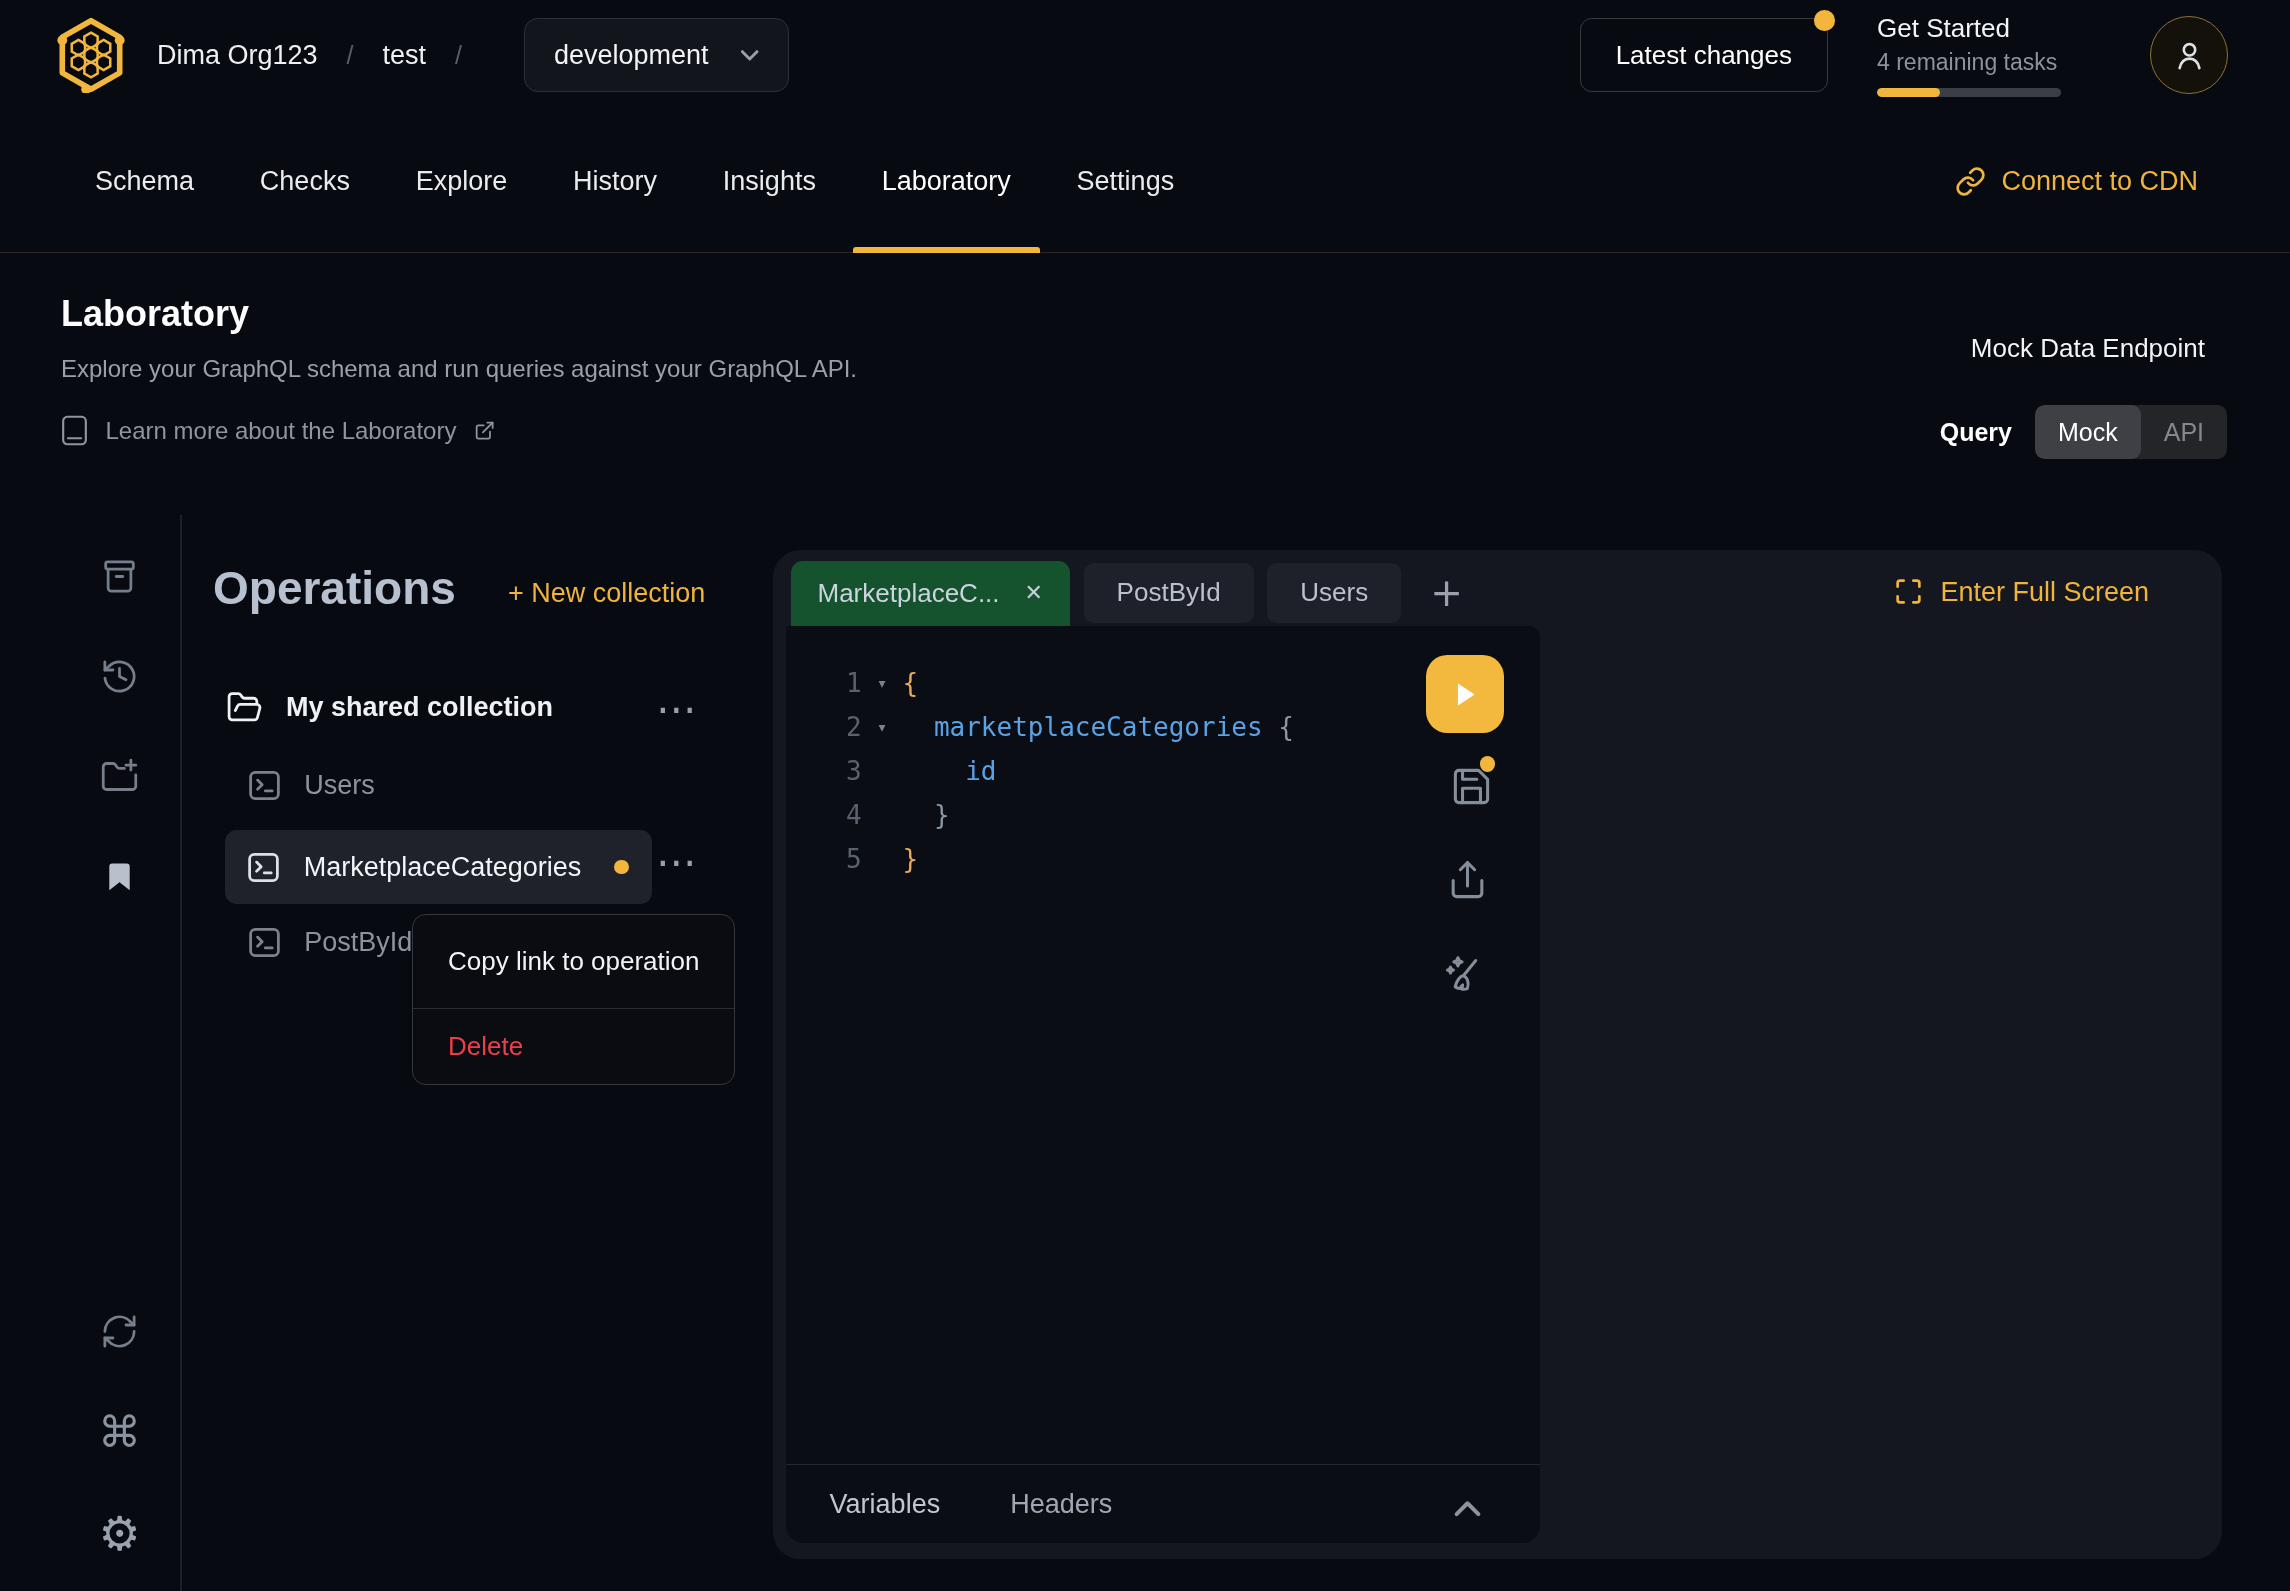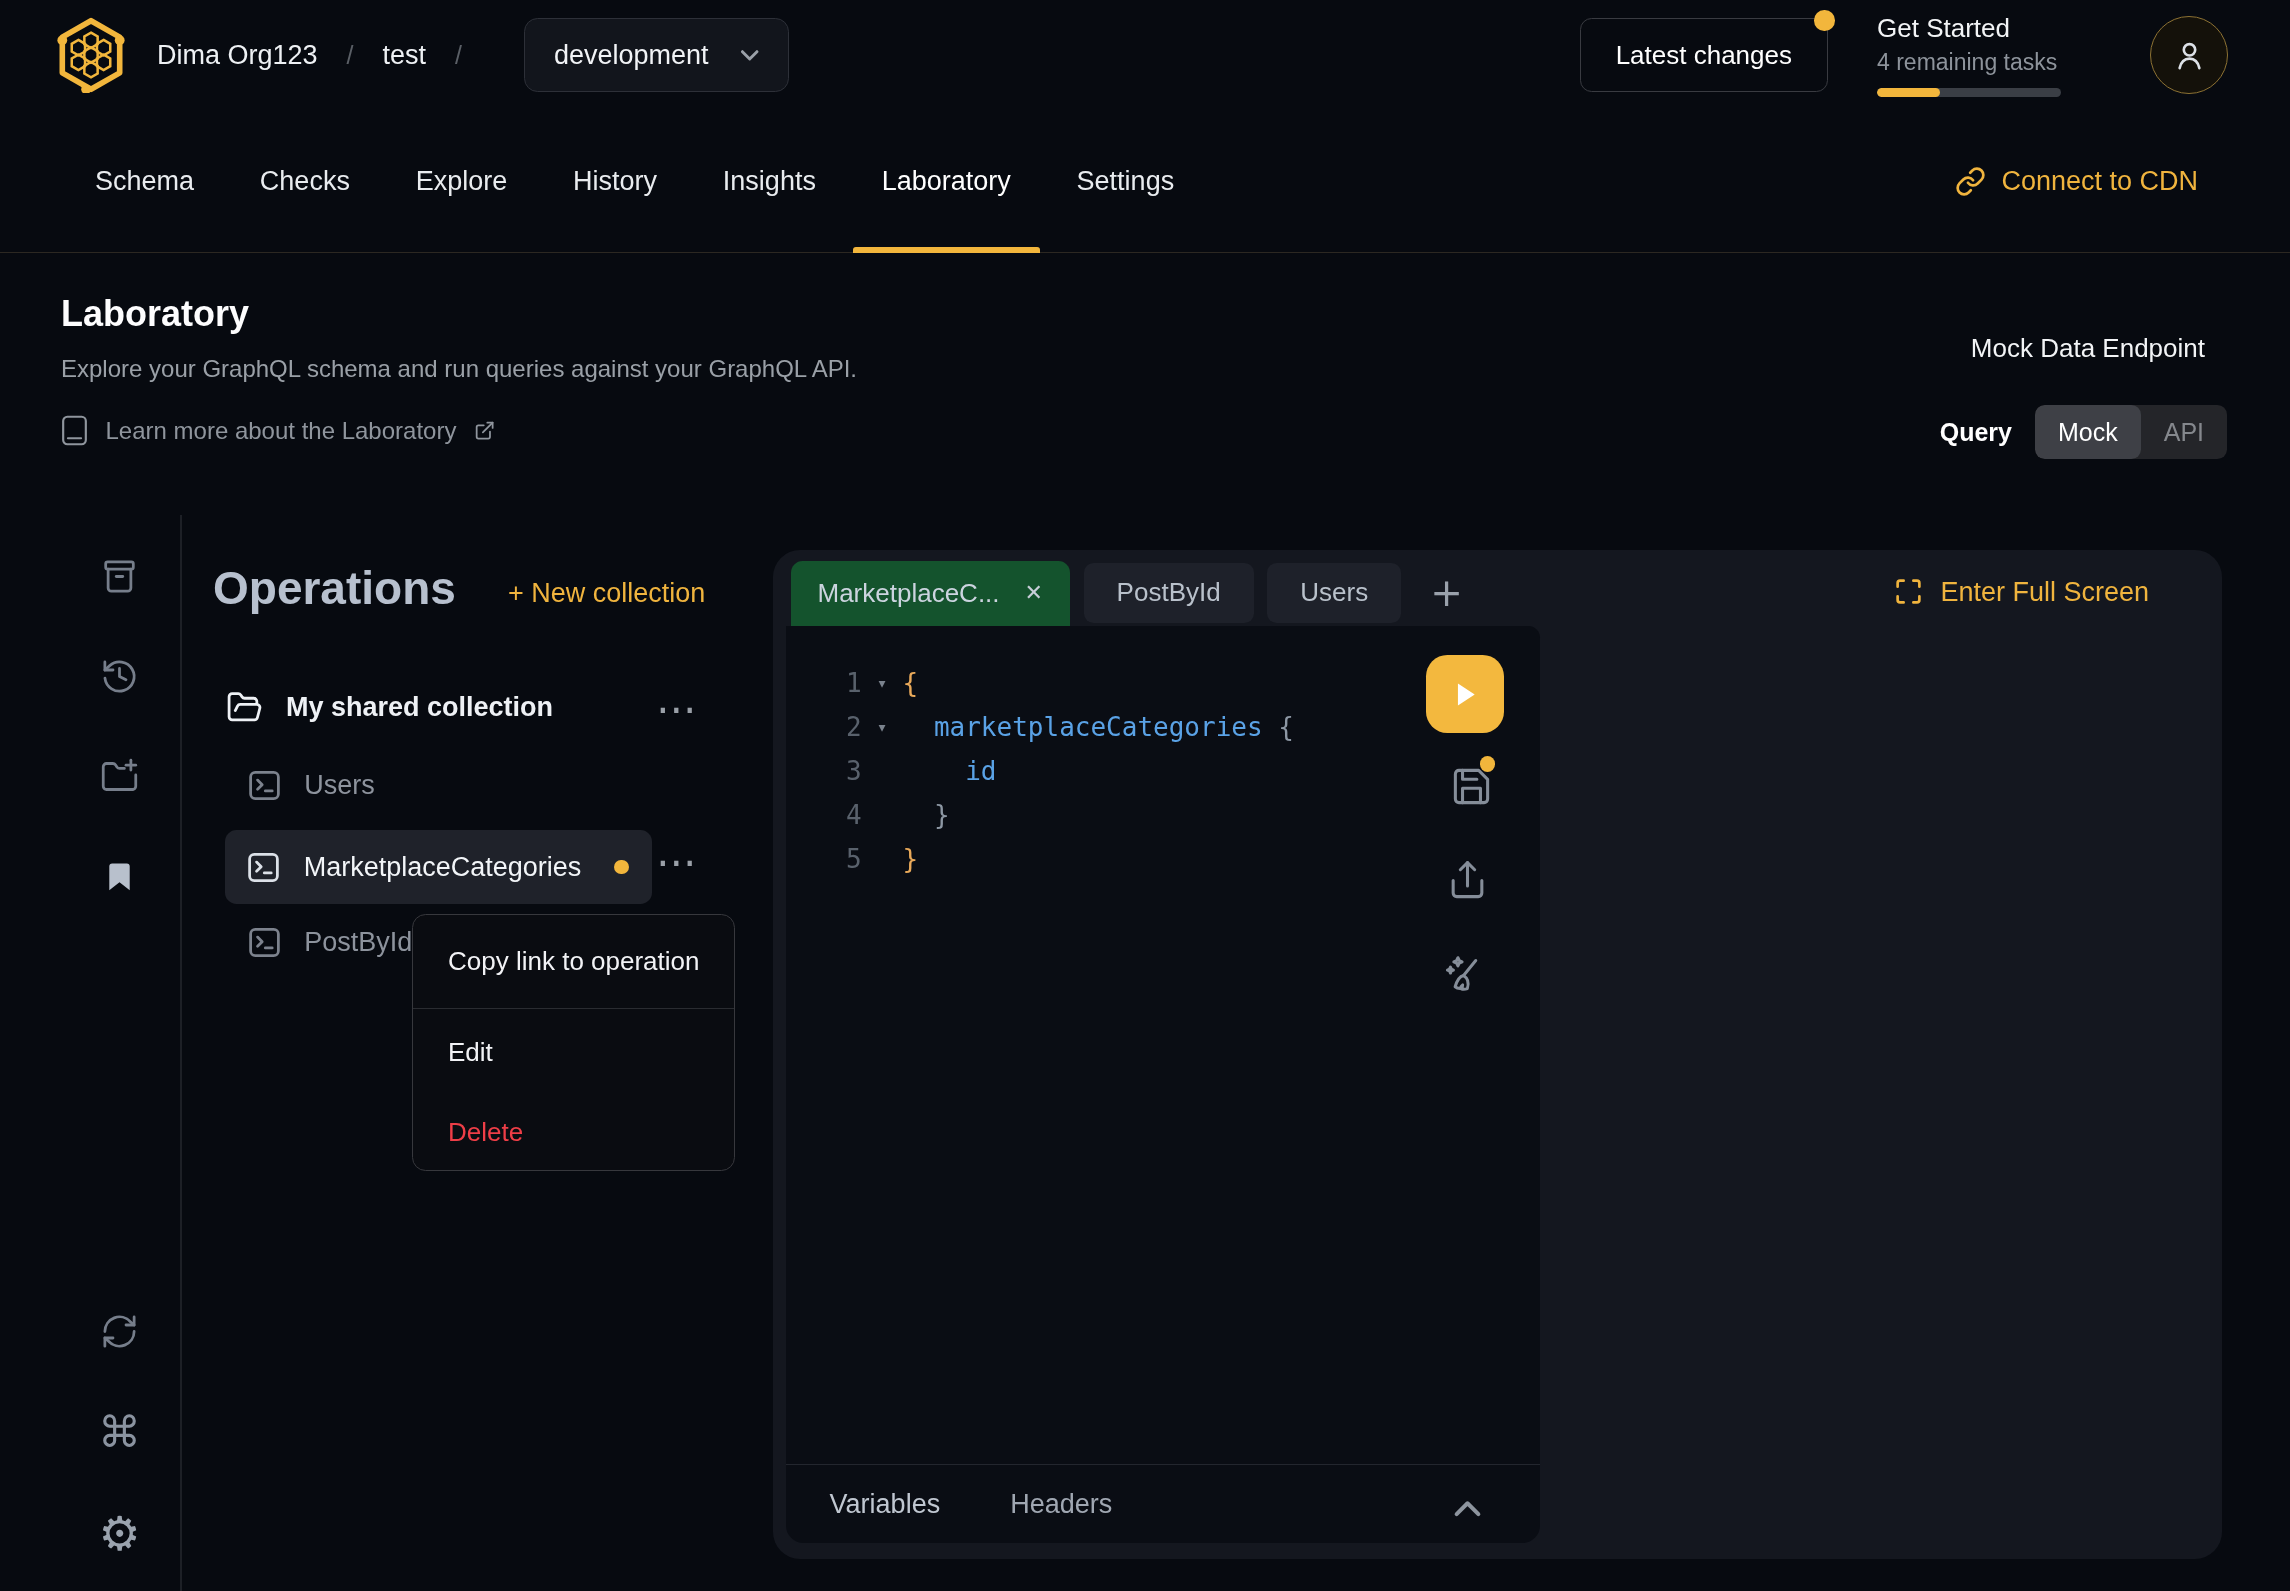--- a/index.html
+++ b/index.html
@@ -276,21 +276,20 @@
       <rect x="3" y="3.5" width="18" height="17" rx="3"></rect>
         <path d="m7.5 8.5 3 3-3 3"></path>
         <path d="M12.5 15.5h4.5"></path>
     </svg>
     <span>PostById</span>
   </div>
 
   <div class="menu">
     <div class="menu-item mi-copy">Copy link to operation</div>
     <div class="menu-divider"></div>
-    <div class="menu-item mi-edit">Edit</div>
     <div class="menu-item mi-delete">Delete</div>
   </div>
 
   <div class="editor-panel">
 
     <div class="tabs">
       <div class="etab active">
         <span>MarketplaceC...</span>
         <span class="etab-close">✕</span>
       </div>

